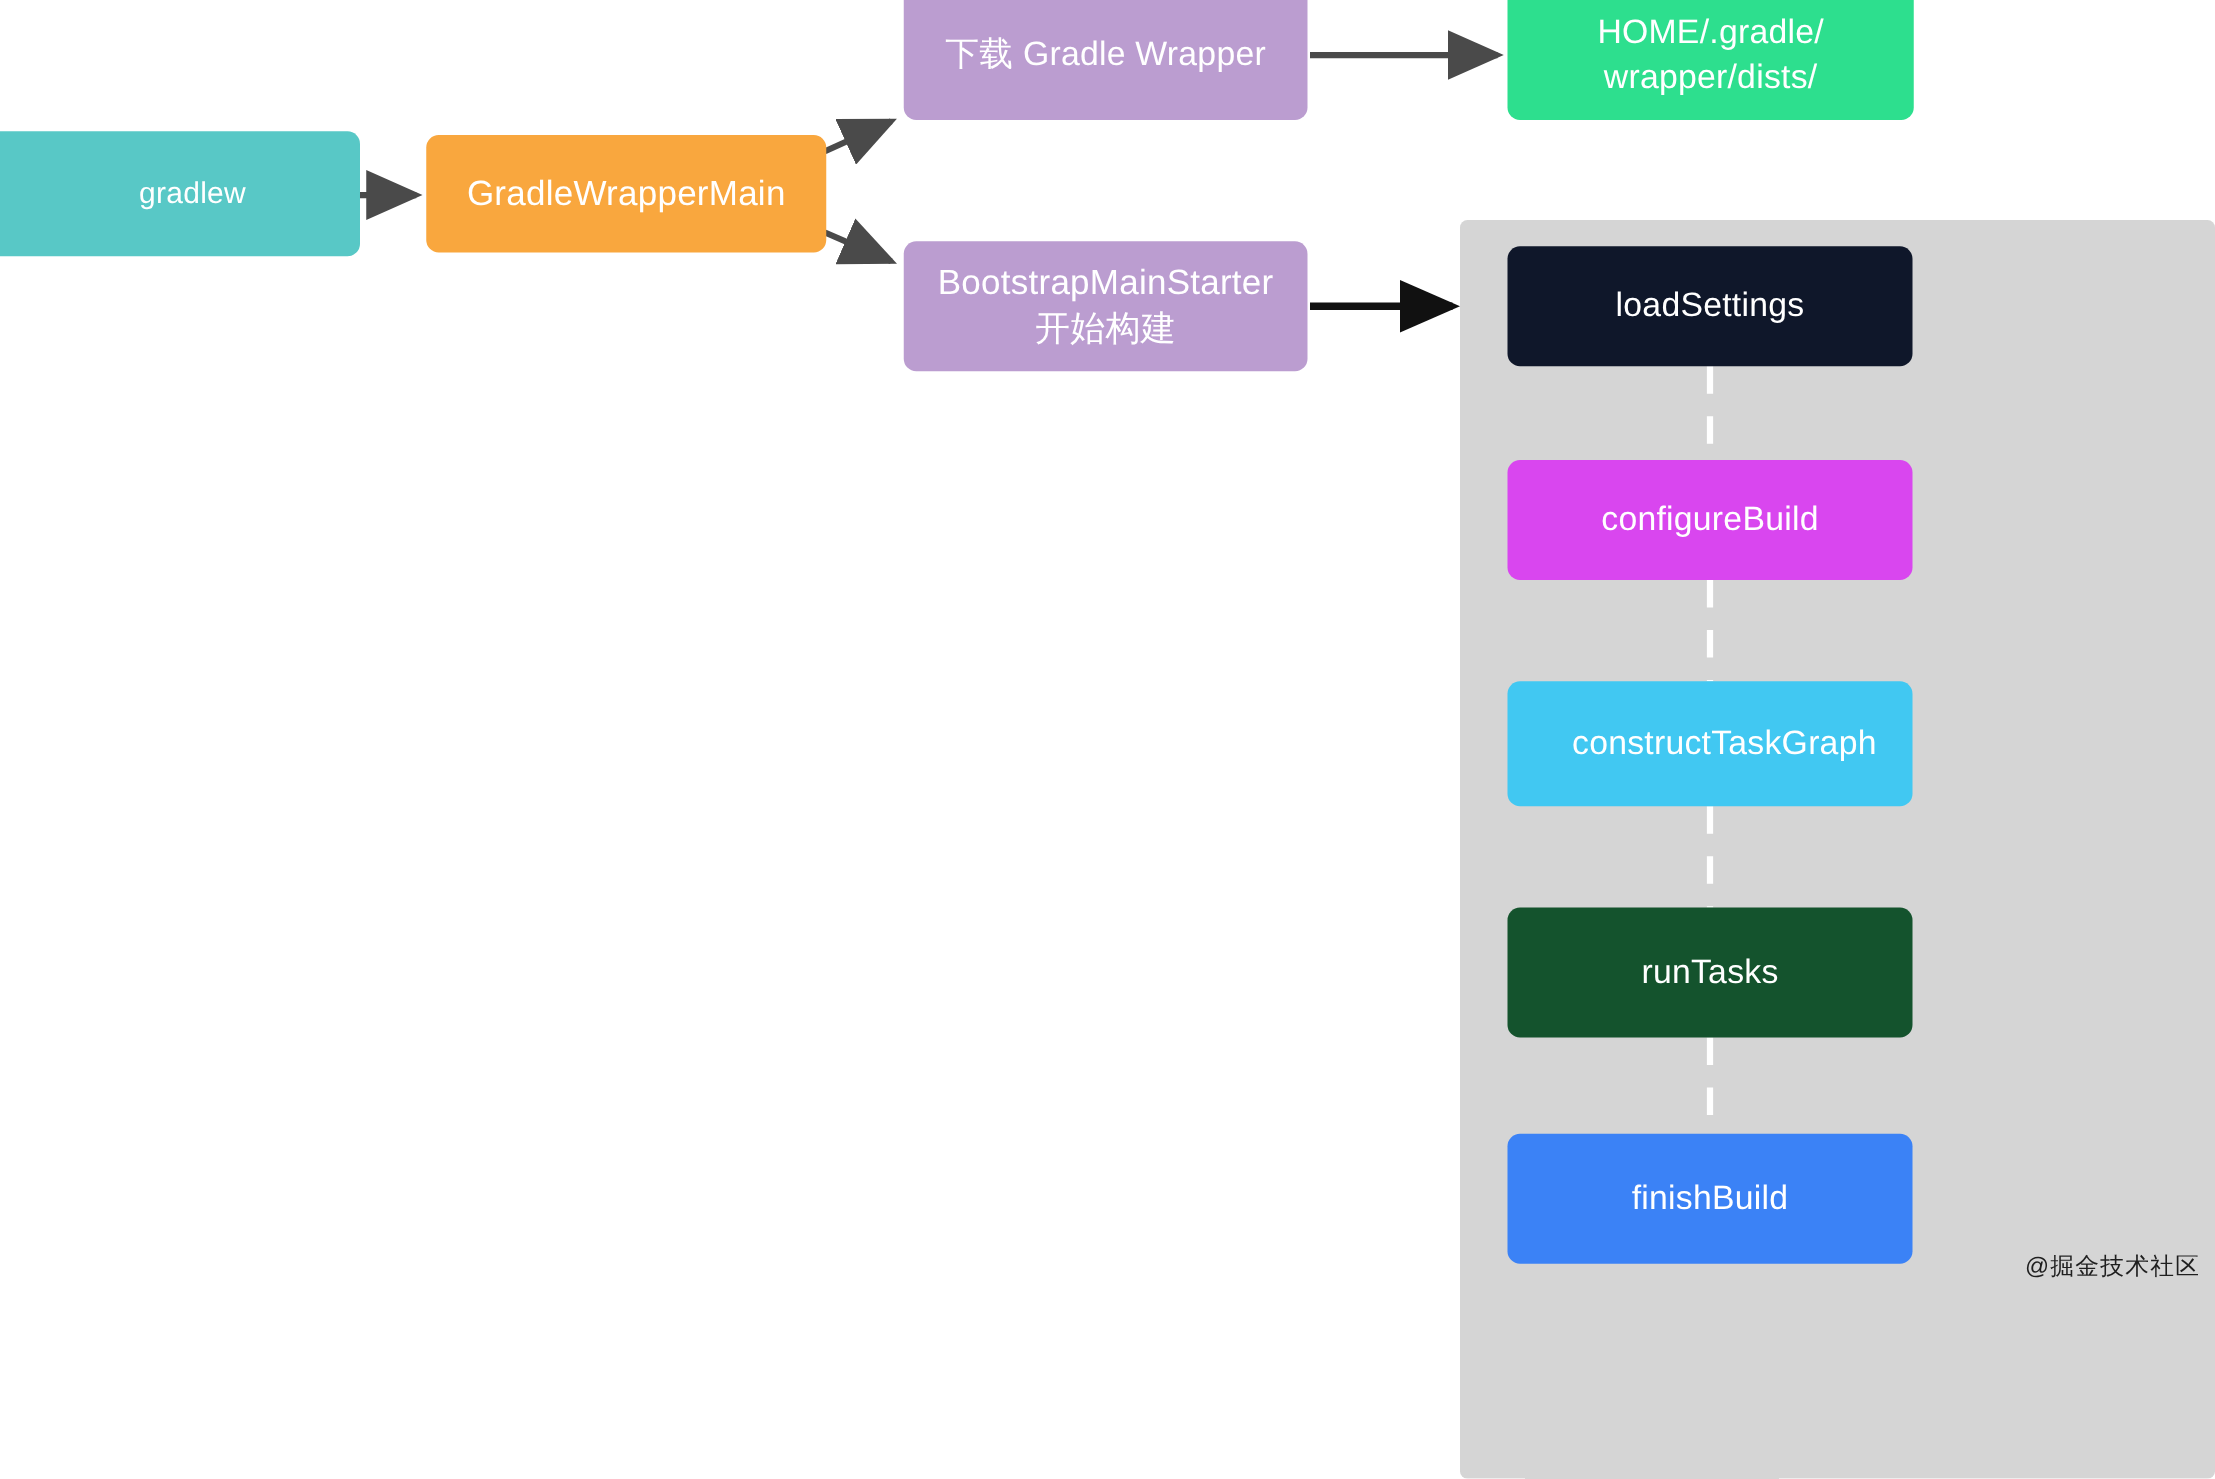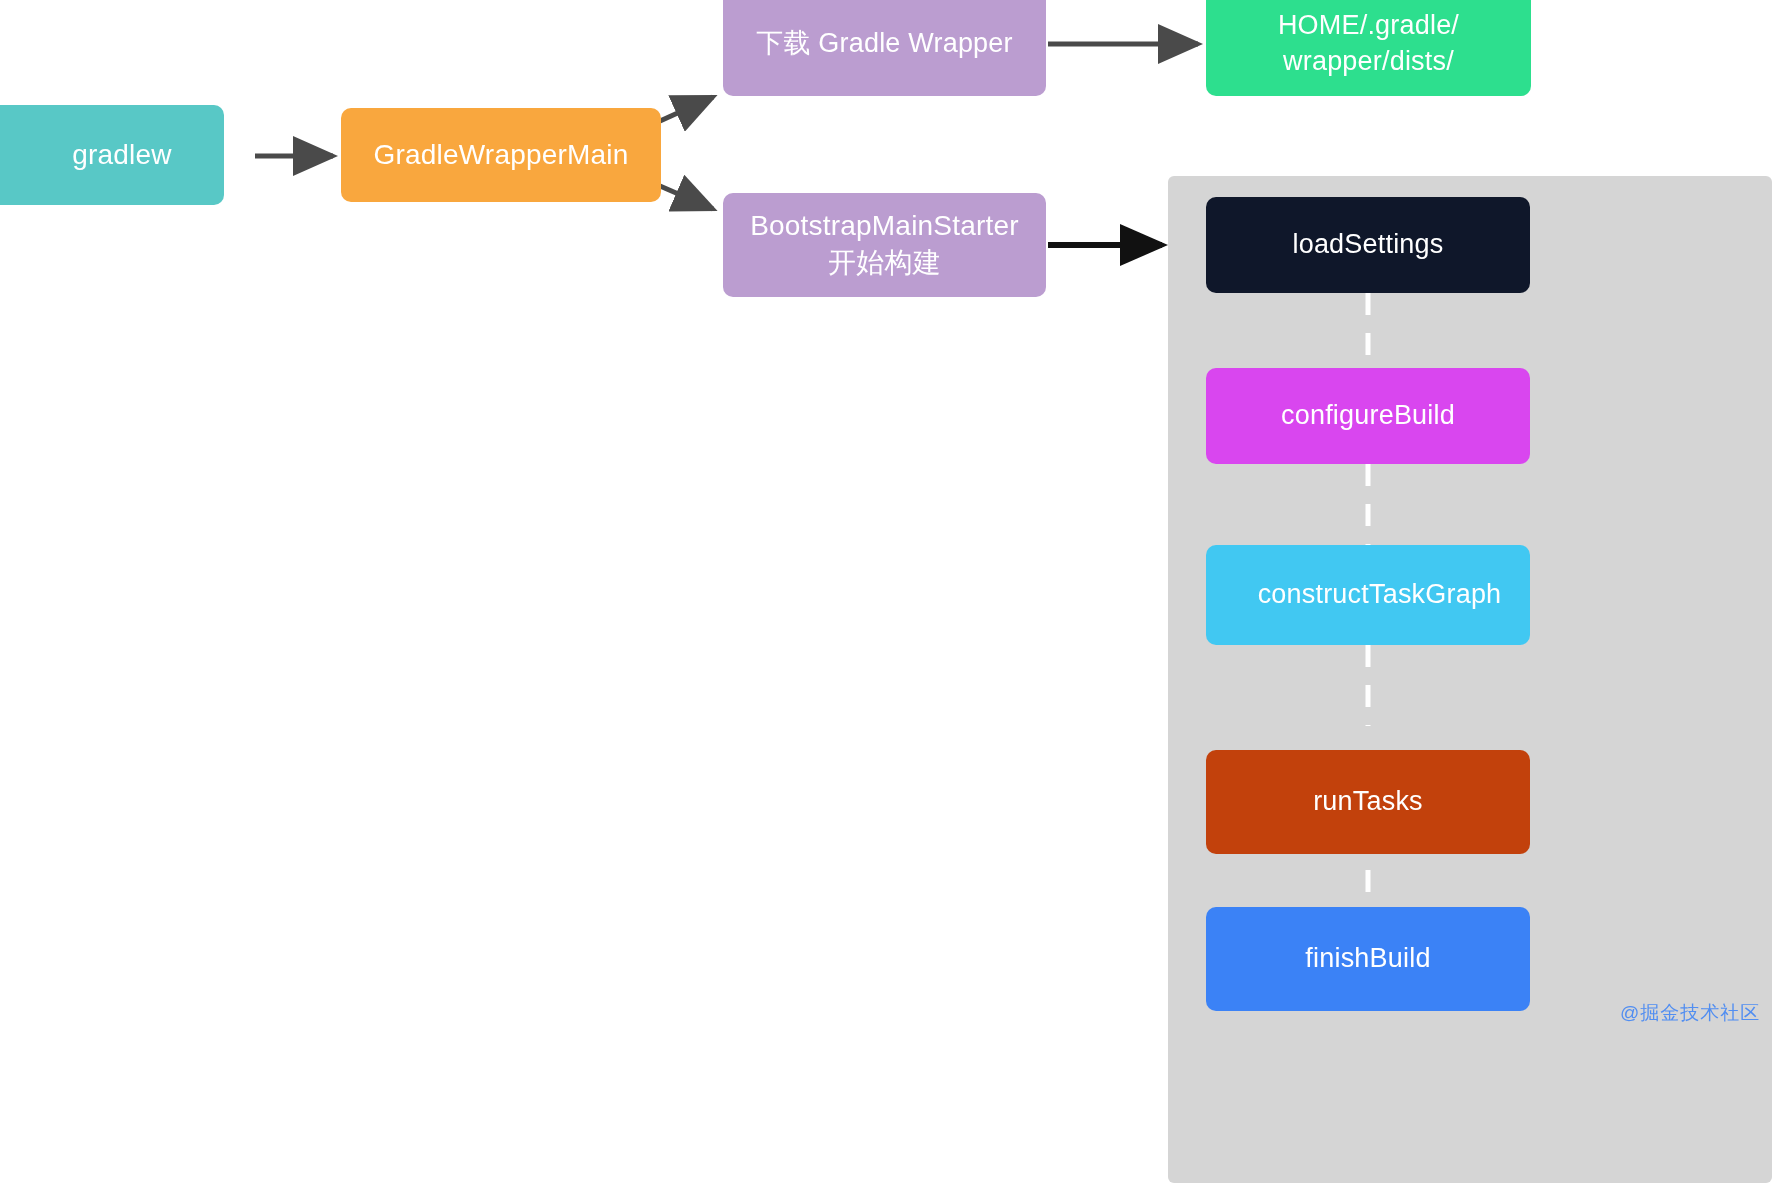--- a/index.html
+++ b/index.html
@@ -33,50 +33,50 @@
     white-space: pre-line;
     user-select: none;
   }
   .node.teal      { background: #58c8c6; }
   .node.orange    { background: #f9a73e; }
   .node.purple    { background: #bb9dd0; }
   .node.green     { background: #2ddf8e; }
   .node.yellow    { background: #0f172a; }
   .node.magenta   { background: #d946ef; }
   .node.cyan      { background: #41c8f2; padding-left: 33px; }
-  .node.deeporange{ background: #c2410c; margin-top: 24px; }
+  .node.deeporange{ background: #14532d; }
   .node.lightorange { background: #3b82f6; text-align: center; }
 
   .panel {
     position: absolute;
     box-sizing: border-box;
     background: #d5d5d5;
     border-radius: 6px;
   }
 
   svg.edges {
     position: absolute;
     left: 0;
     top: 0;
     width: 1772px;
     height: 1183px;
     pointer-events: none;
   }
 
   .watermark {
     position: absolute;
-    color: #3b82f6;
+    color: #000000;
     font-size: 19px;
     letter-spacing: 1px;
     opacity: 0.85;
     user-select: none;
   }
 
   
-  #n-gradlew              { left: 0px;    top: 105px; width: 224px; height: 100px; font-size: 28px; border-radius: 0 10px 10px 0; padding-left: 30px; }
+  #n-gradlew              { left: 0px;    top: 105px; width: 288px; height: 100px; font-size: 24px; border-radius: 0 10px 10px 0; padding-left: 30px; }
   #n-gradlewrappermain    { left: 341px;  top: 108px; width: 320px; height: 94px;  font-size: 28px; }
   #n-download-wrapper     { left: 723px;  top: -8px;  width: 323px; height: 104px; font-size: 27px; border-radius: 0 0 10px 10px; }
   #n-home-dists           { left: 1206px; top: -8px;  width: 325px; height: 104px; font-size: 27px; border-radius: 0 0 10px 10px; }
   #n-bootstrap            { left: 723px;  top: 193px; width: 323px; height: 104px; font-size: 28px; }
 
   #gray-panel             { left: 1168px; top: 176px; width: 604px; height: 1007px; }
 
   #n-loadsettings         { left: 1206px; top: 197px; width: 324px; height: 96px;  font-size: 27px; }
   #n-configurebuild       { left: 1206px; top: 368px; width: 324px; height: 96px;  font-size: 27px; }
   #n-constructtaskgraph   { left: 1206px; top: 545px; width: 324px; height: 100px; font-size: 27px; }

